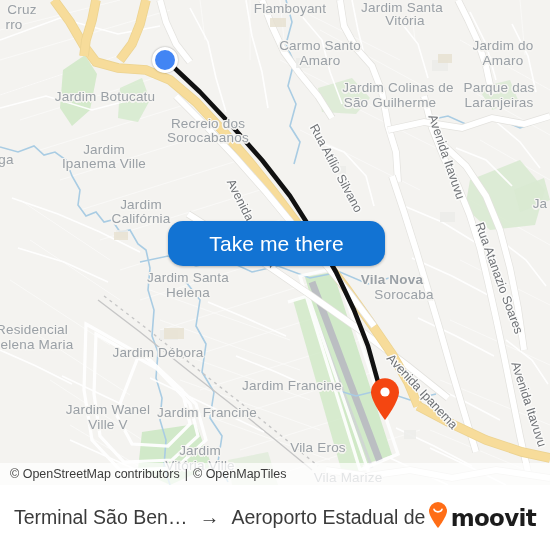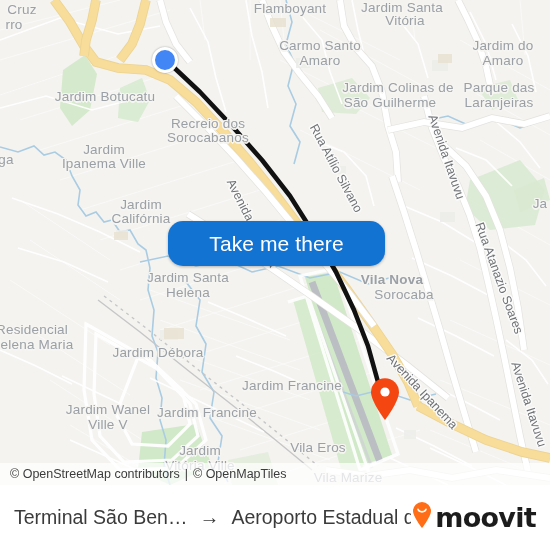--- a/index.html
+++ b/index.html
@@ -82,21 +82,21 @@
     background:#ffffff;display:flex;align-items:center;
     padding:0 14px;box-sizing:border-box;
   }
   #route-summary{
     display:flex;align-items:flex-start;gap:12px;
     font-size:19.5px;color:#3b3b3b;white-space:nowrap;overflow:hidden;flex:1;
   }
   #route-summary .arrow{font-size:20px;color:#3b3b3b;}
   #brand{display:flex;align-items:center;gap:2px;margin-left:auto;}
   #brand .wordmark{
-    font-size:27px;font-weight:bold;color:#1c1c1c;letter-spacing:-.7px;
+    font-size:23px;font-weight:bold;color:#1c1c1c;letter-spacing:-.7px;
     font-family:"DejaVu Sans","Liberation Sans",sans-serif;
   }
 </style>
 </head>
 <body>
 
 <div id="app">
 
   <div id="map">
 

